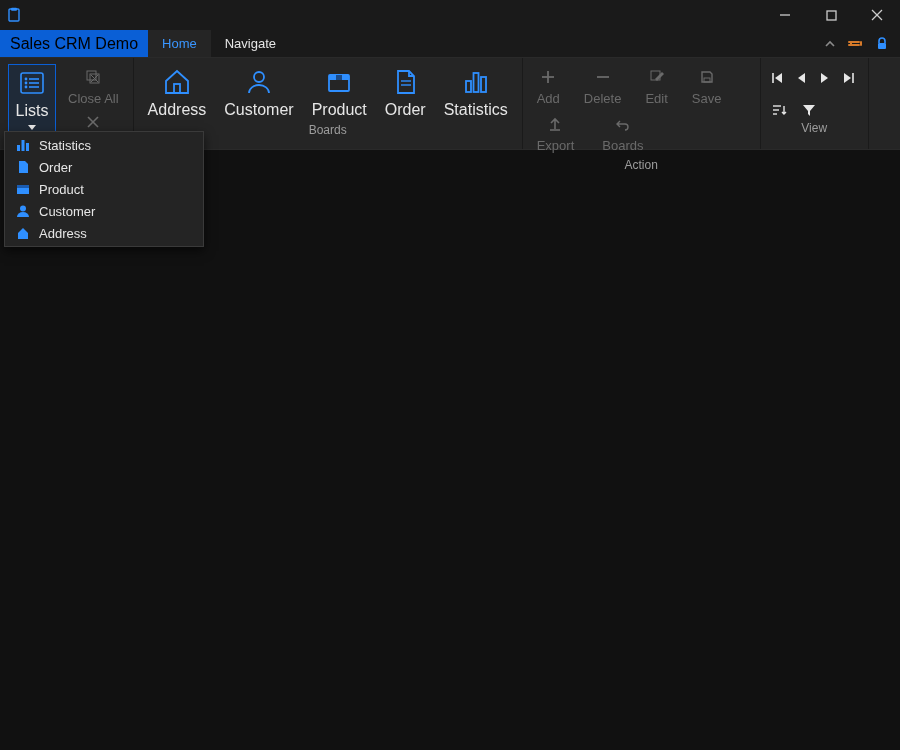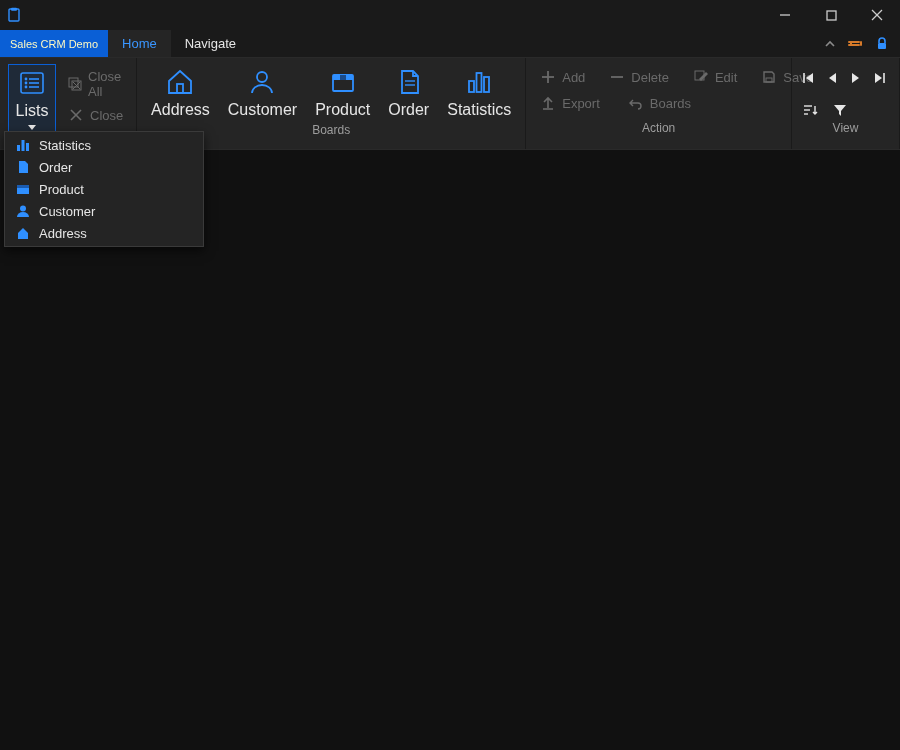--- a/index.html
+++ b/index.html
@@ -22,23 +22,23 @@
     width: 46px; height: 30px; display:flex; align-items:center; justify-content:center;
     color: #ccc;
   }
   
   .tabrow {
     height: 28px; background: #1a1a1a;
     display:flex; align-items:stretch;
     border-bottom: 1px solid #2a2a2a;
   }
   .apptitle {
-    background:#0a5fd6; color:#fef9c3;
+    background:#0a5fd6; color:#000000;
     display:flex; align-items:center;
-    padding: 0 10px; font-size:11px;
+    padding: 0 10px; font-size:16px;
   }
   .tab {
     display:flex; align-items:center; padding:0 14px;
     color:#e6e6e6;
   }
   .tab.active { background:#252525; color:#3a96ff; }
   .tabrow .spacer { flex:1; }
   .tabright { display:flex; align-items:center; gap:10px; padding-right:10px; }
   .tabright .ico { width:16px; height:16px; display:flex; align-items:center; justify-content:center; }
   
@@ -67,21 +67,21 @@
     color:#e6e6e6; font-size:16px;
   }
   .bigbtn .ico { width:32px; height:32px; display:flex; align-items:center; justify-content:center; }
   .bigbtn.selected { border:1px solid #0a5fd6; background:#1f2a38; }
   .bigbtn .caret { width:0;height:0;border-left:4px solid transparent;border-right:4px solid transparent;border-top:5px solid #e6e6e6; margin-top:2px;}
   .stackcol { display:flex; flex-direction:column; gap:2px; padding-top:2px;}
   .smallbtn {
     display:flex; align-items:center; gap:6px;
     padding:3px 6px; color:#e6e6e6; font-size:13px;
   }
-  .smallbtn.disabled { color:#6a6a6a; }
+  .smallbtn.disabled { color:#6a6a6a;flex-direction:column; }
   .smallbtn .ico { width:16px; height:16px; display:flex; align-items:center; justify-content:center; }
   .navbtns { display:flex; gap:8px; align-items:center; padding-top:4px;}
   .navbtns .ico, .viewicons .ico { width:16px; height:16px; display:flex;align-items:center;justify-content:center; color:#e6e6e6;}
   .viewicons { display:flex; gap:14px; padding-top:8px; padding-left:2px;}
   
   .dropdown {
     position:absolute; left:4px; top:131px;
     background:#242424; border:1px solid #3a3a3a;
     width:200px; padding:2px 0;
     box-shadow:0 4px 10px rgba(0,0,0,0.6);

